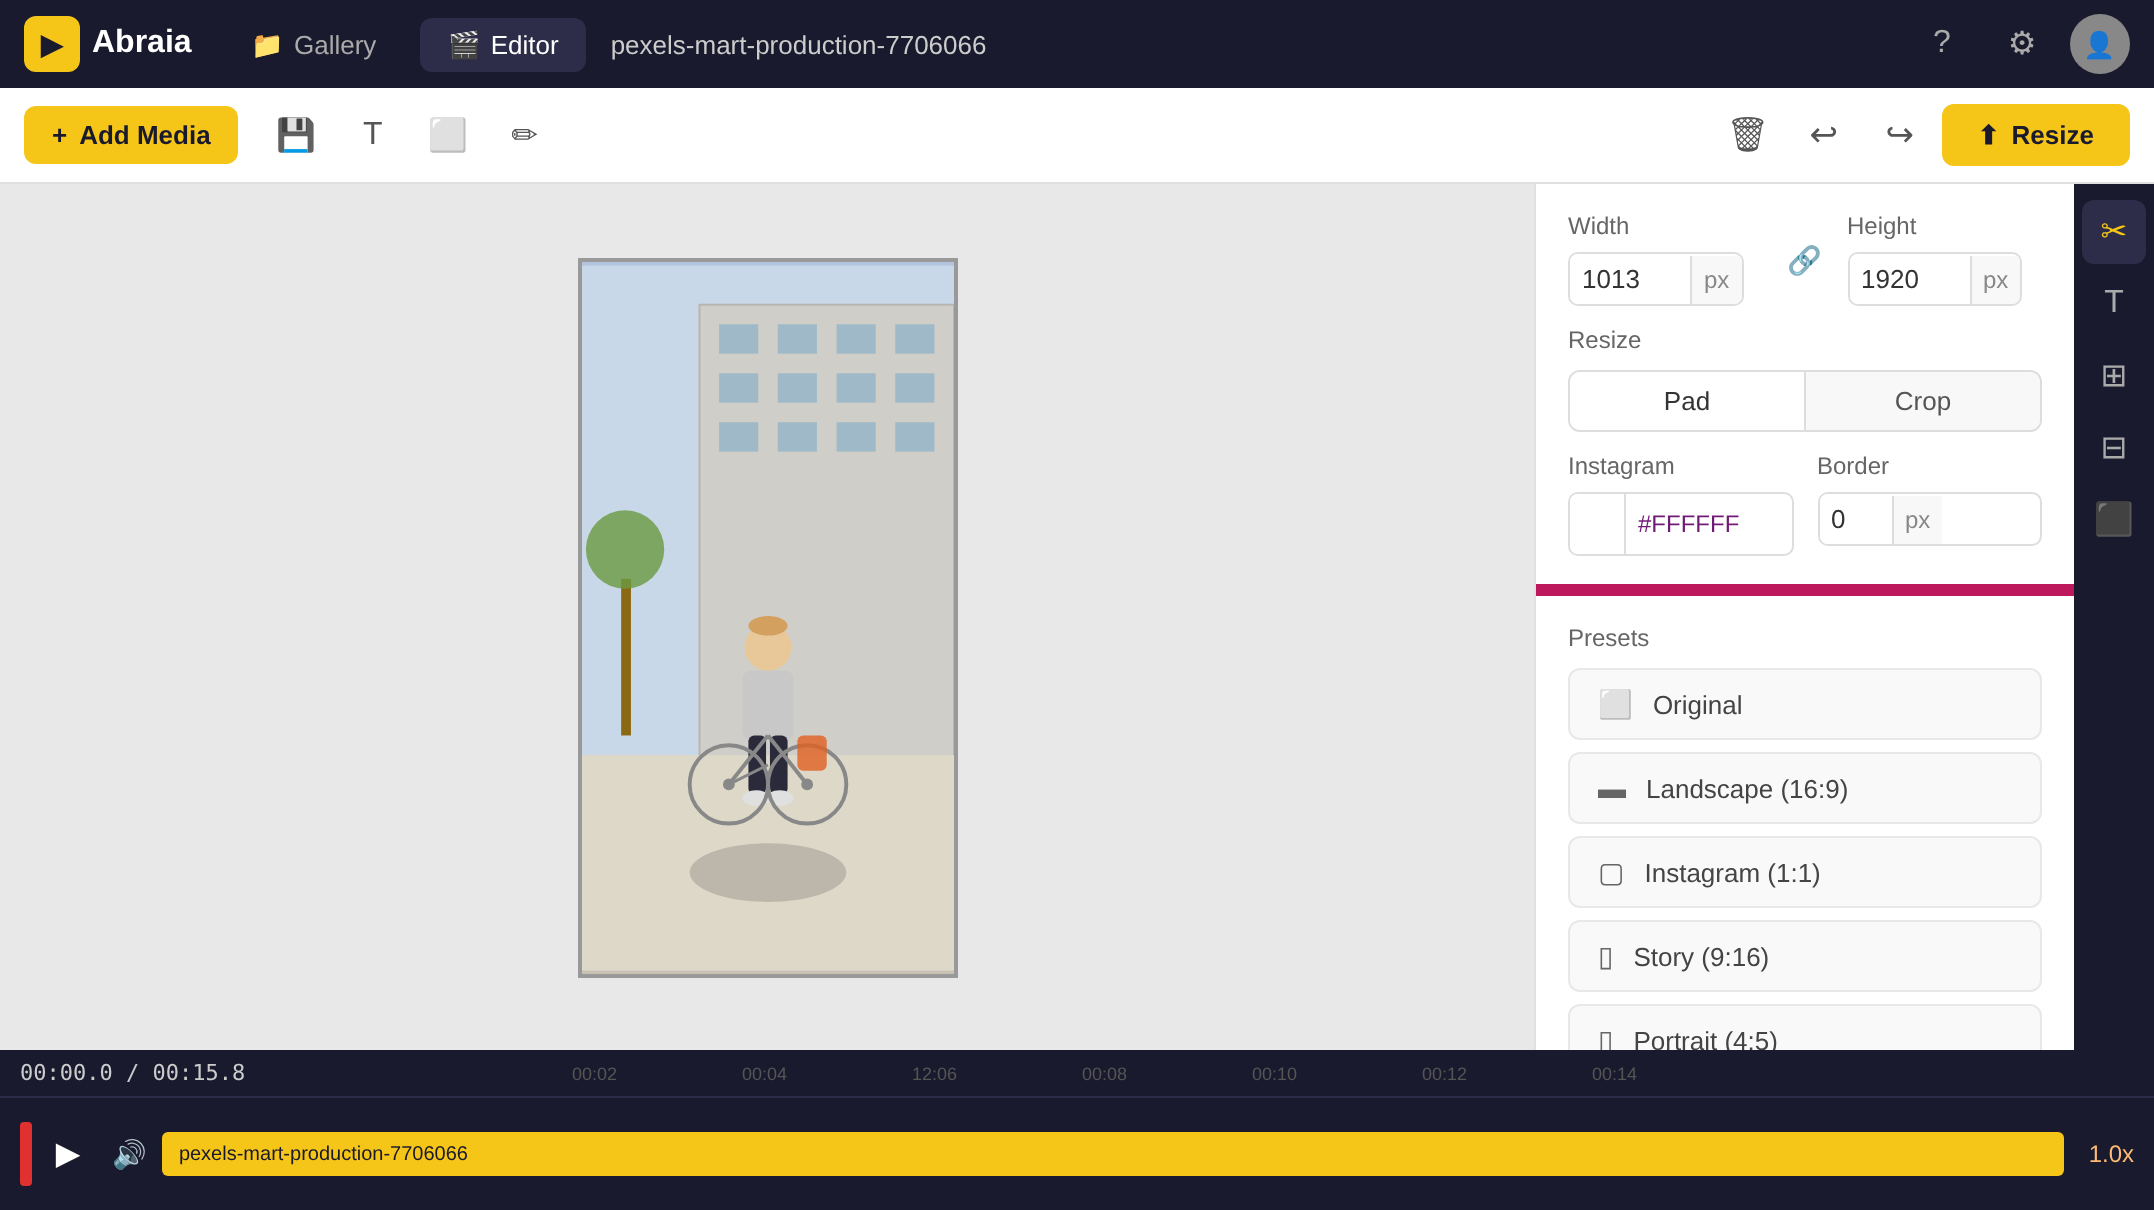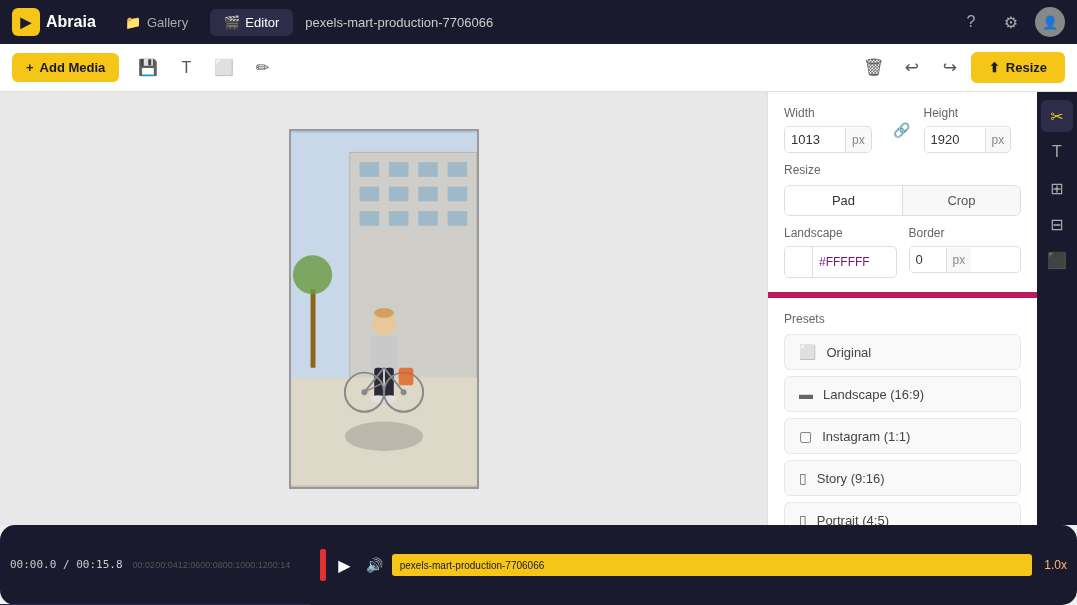--- a/index.html
+++ b/index.html
@@ -245,22 +245,22 @@
       display: flex; align-items: center; justify-content: center;
       color: #aaa; cursor: pointer; font-size: 16px;
     }
     .sidebar-icon-btn.active { background: #2d2d4a; color: #f5c518; }
 
     
     .bottom-area {
       height: 80px;
       background: #1a1a2e;
       display: flex;
+      flex-direction: column;
       flex-shrink: 0;
-      border-radius: 15px;
     }
     .time-display {
       font-size: 11px; color: #ccc; font-family: monospace;
     }
     .timeline-track-area {
       flex: 1;
       display: flex; align-items: center;
       padding: 0 10px;
       gap: 8px;
     }
@@ -417,21 +417,21 @@
       </div>
 
       <div class="resize-label">Resize</div>
       <div class="resize-buttons">
         <button class="resize-btn active">Pad</button>
         <button class="resize-btn">Crop</button>
       </div>
 
       <div class="bg-border-row">
         <div class="bg-group">
-          <div class="panel-label">Landscape</div>
+          <div class="panel-label">Instagram</div>
           <div class="color-input-wrap">
             <div class="color-swatch" style="background:#FFFFFF;"></div>
             <span class="color-text">#FFFFFF</span>
           </div>
         </div>
         <div class="border-group">
           <div class="panel-label">Border</div>
           <div class="border-input-wrap">
             <input class="border-input" type="text" value="0" style="">
             <span class="dim-unit">px</span>

